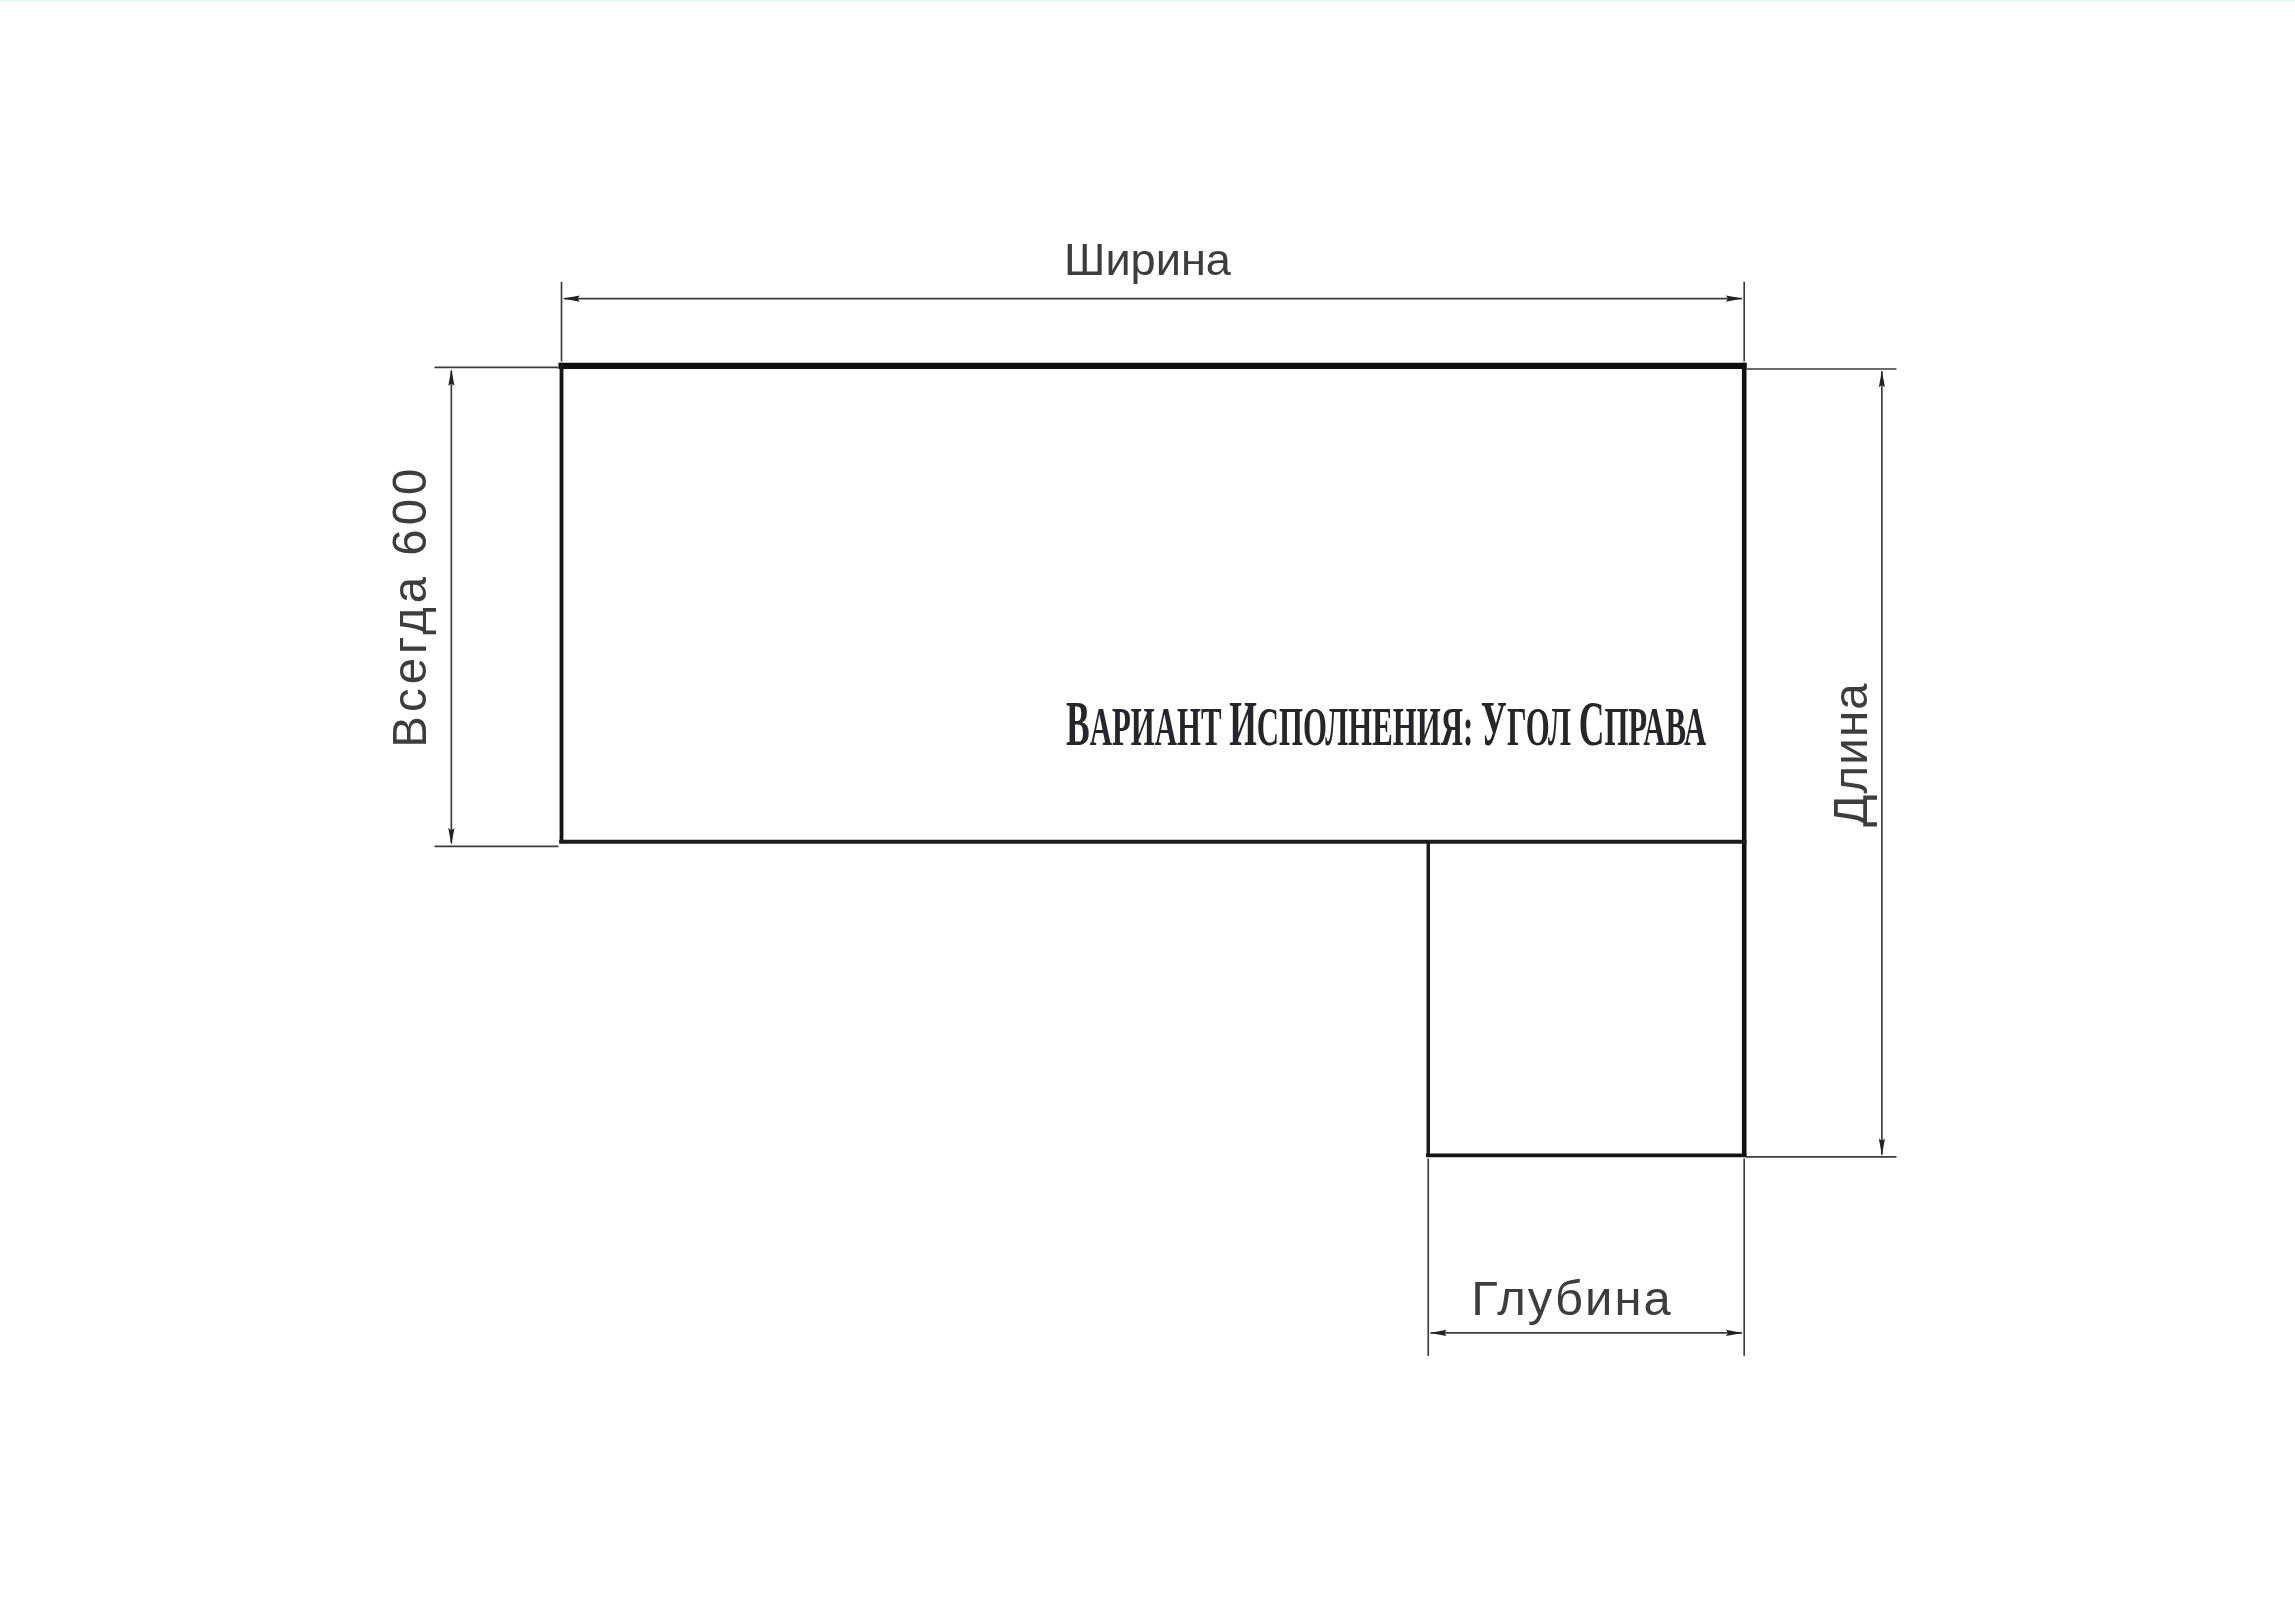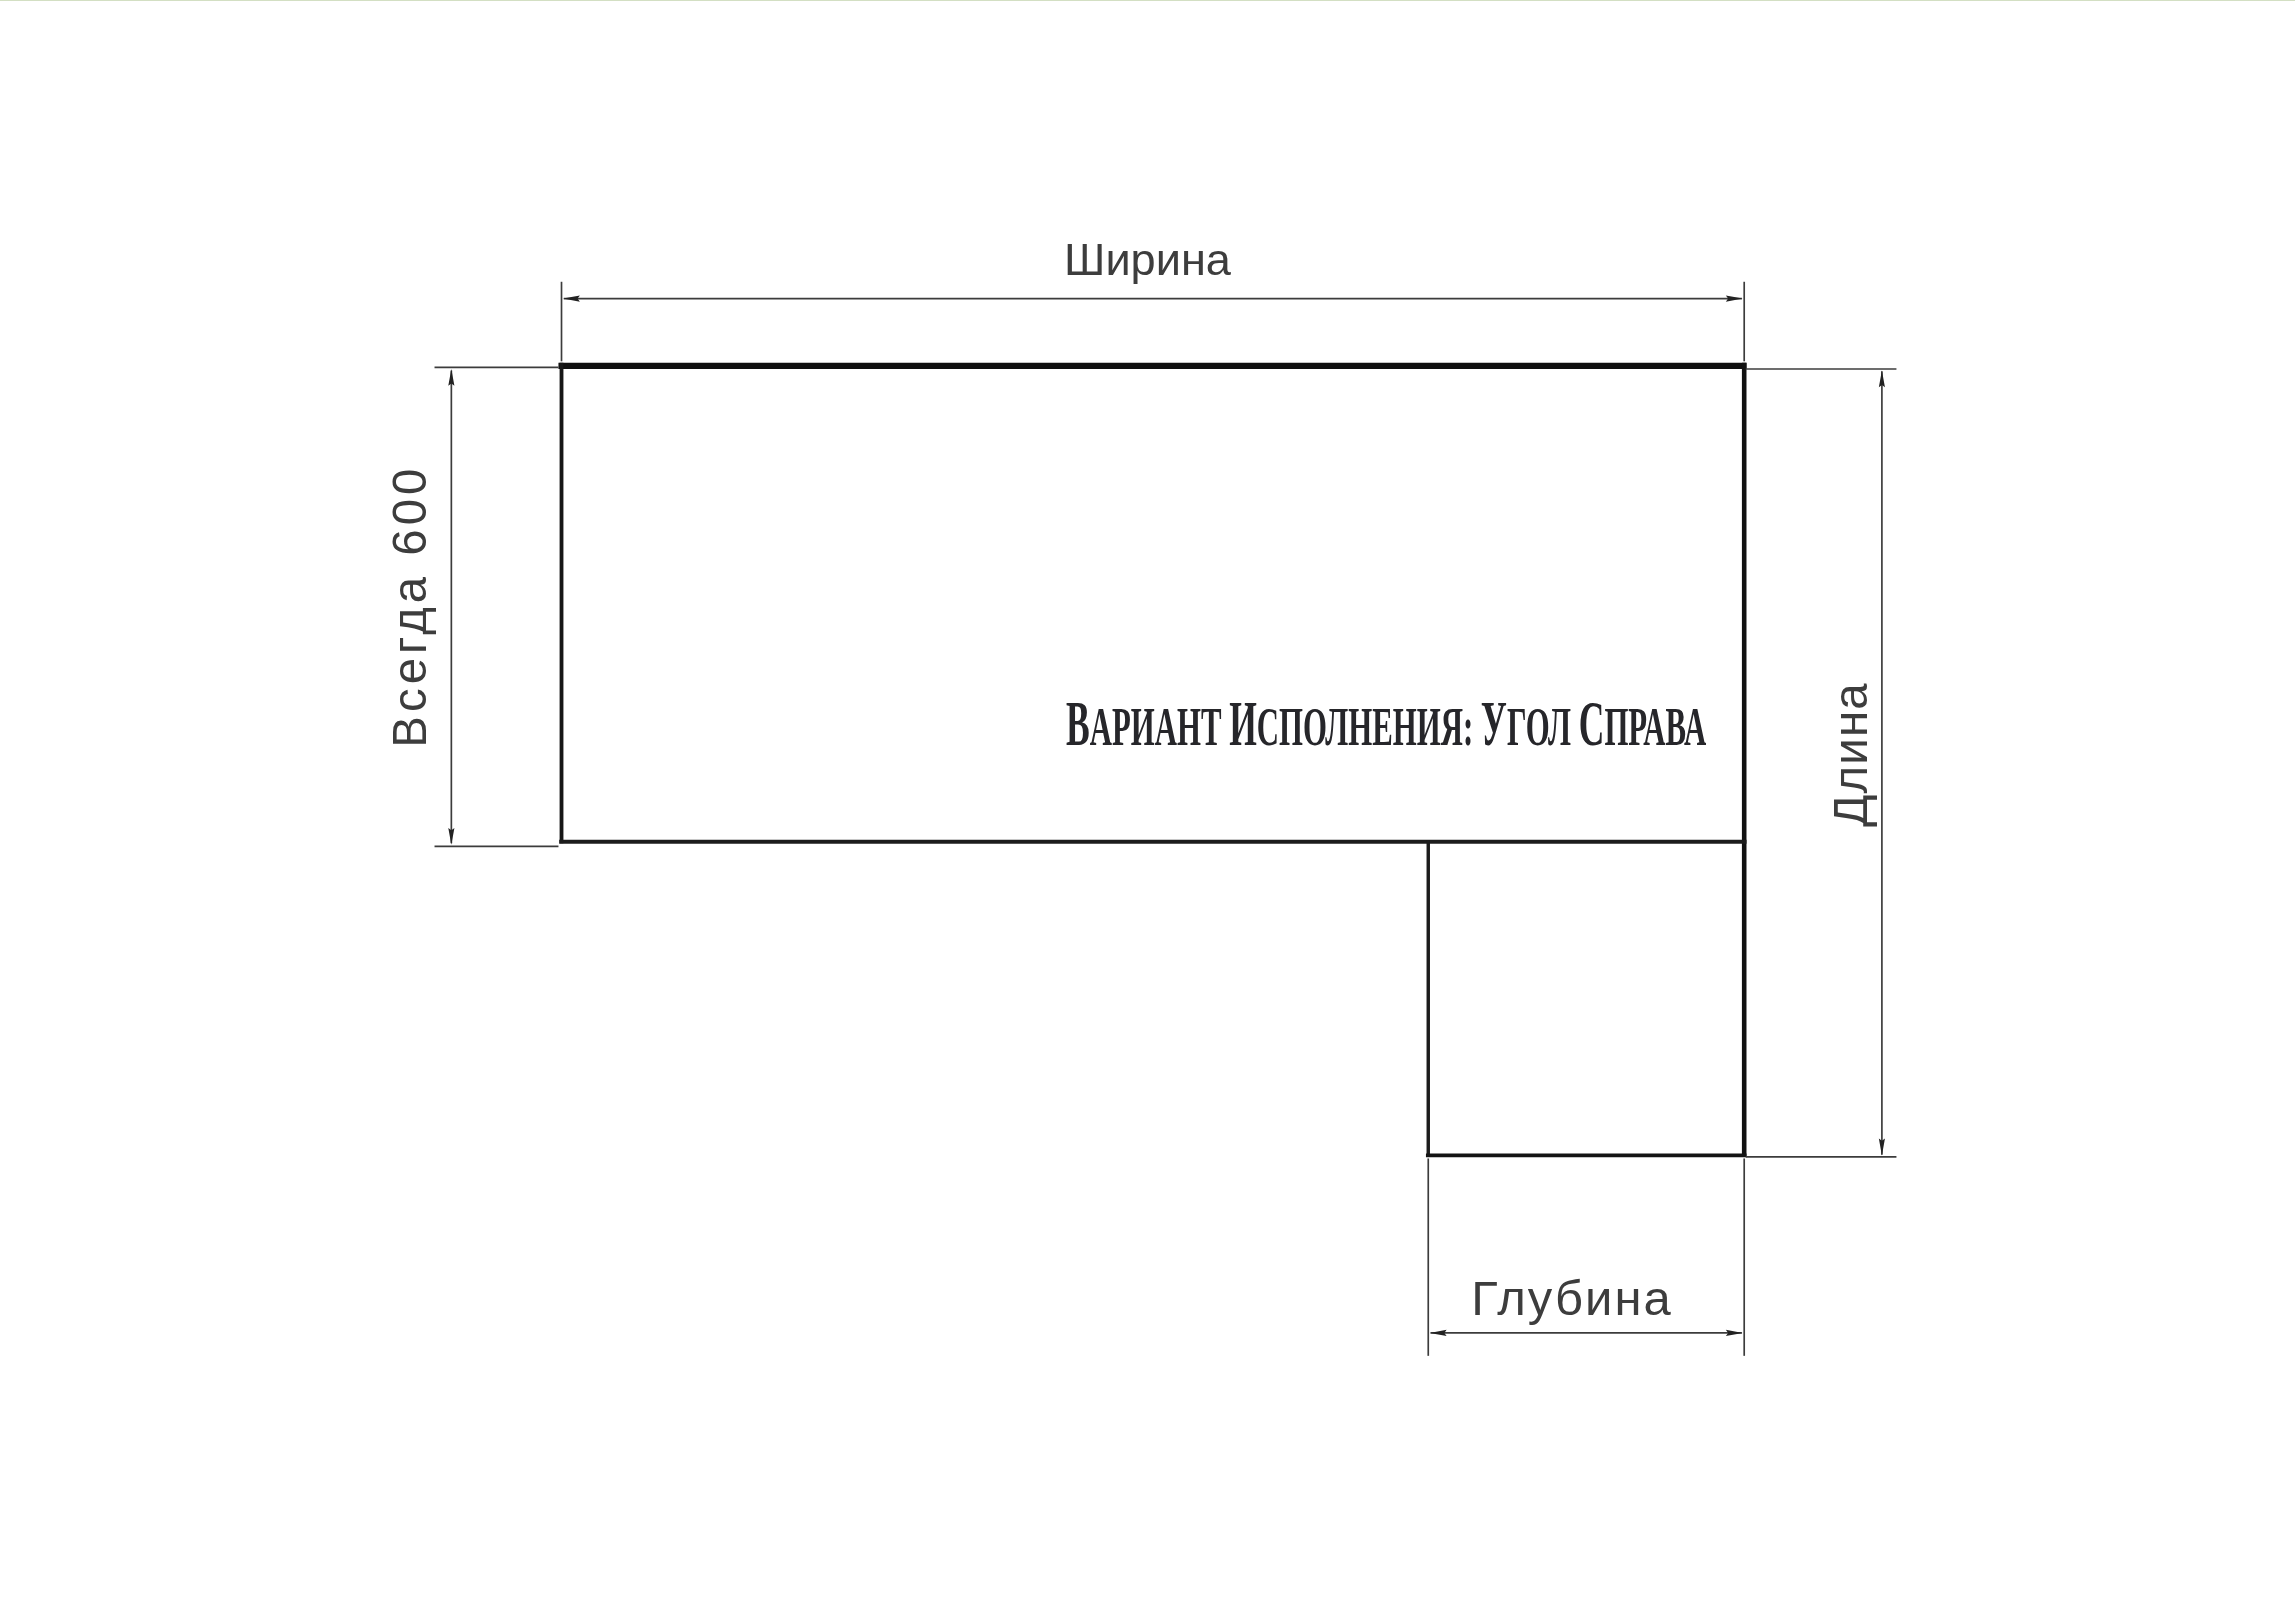--- a/index.html
+++ b/index.html
@@ -1,16 +1,16 @@
 <!DOCTYPE html>
 <html style="font-size:12.2px"><head>
 <meta charset="utf-8">
 <style>
   html,body{margin:0;padding:0;background:#ffffff;}
-  .page{position:relative;width:2295px;height:1591px;background:#4d7c0f;overflow:hidden;}
+  .page{position:relative;width:2295px;height:1591px;background:#7dd3fc;overflow:hidden;}
   svg{display:block;}
   text{font-family:"Liberation Sans", sans-serif;}
 </style>
 </head>
 <body>
 
 <div class="page">
 <svg width="2295" height="1607" viewBox="0 0 3000 2100" xmlns="http://www.w3.org/2000/svg">
 
   <rect x="0" y="0" width="3000" height="2100" fill="#ffffff"></rect>

